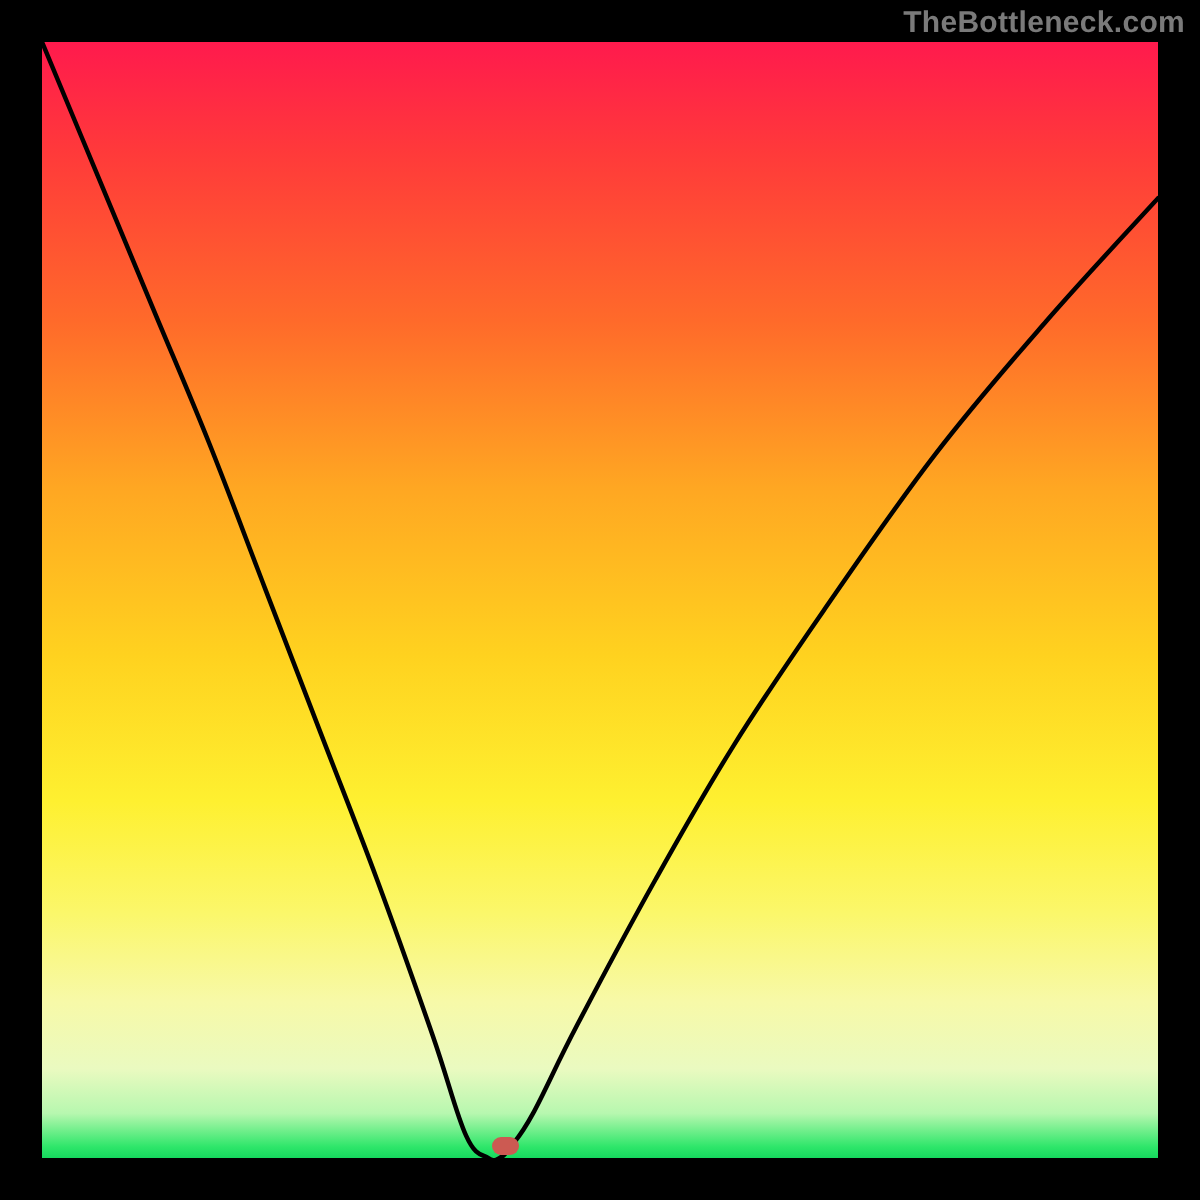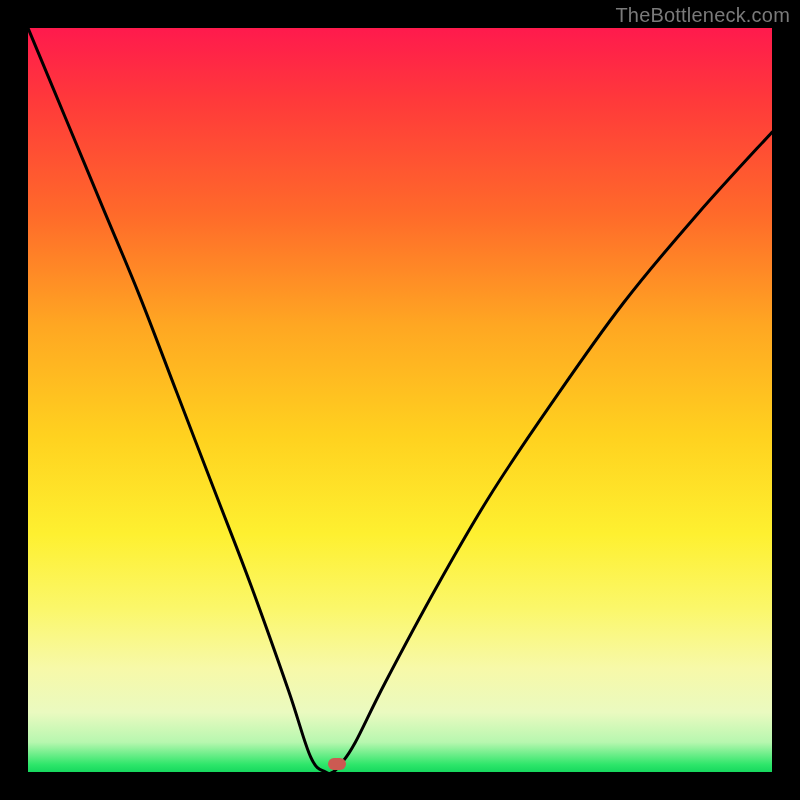--- a/index.html
+++ b/index.html
@@ -31,21 +31,21 @@
       #2ee66a 99%,
       #16d85e 100%
     );
   }
   .watermark {
     position: absolute;
     top: 4px;
     right: 10px;
     color: #7a7a7a;
     font-size: 20px;
-    font-weight: 400;
+    font-weight: 700;
     letter-spacing: 0.2px;
   }
   svg.curve {
     position: absolute;
     left: 0;
     top: 0;
     width: 744px;
     height: 744px;
   }
   .marker {

